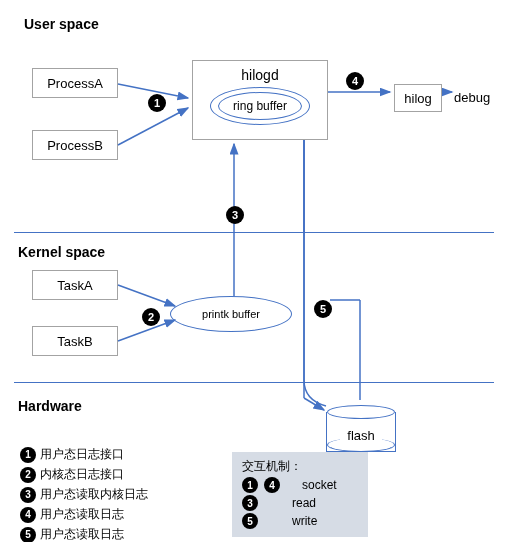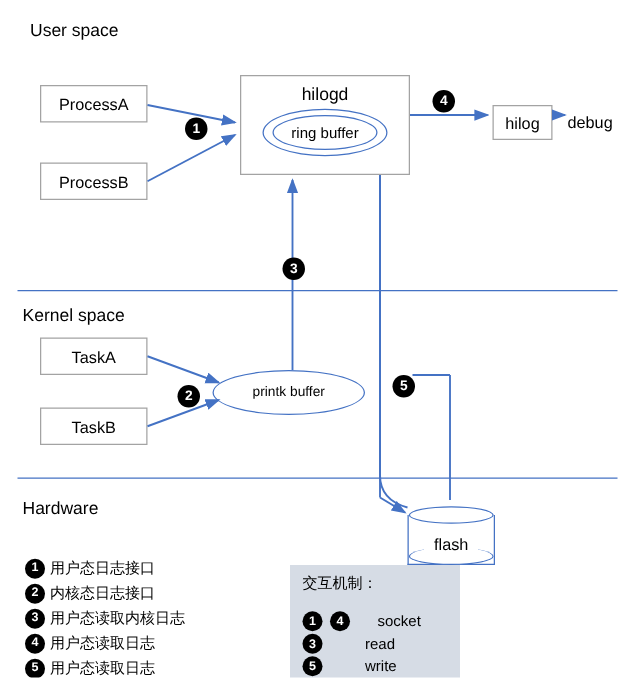--- a/index.html
+++ b/index.html
@@ -1,17 +1,17 @@
 <!DOCTYPE html>
 <html><head>
 <meta charset="utf-8">
 <style>
 *{box-sizing:border-box;margin:0;padding:0}
 body{font-family:Arial,sans-serif;font-size:13px;background:#fff;width:508px;height:542px;position:relative}
-.section-title{font-weight:normal;font-size:14px;position:absolute}
+.section-title{font-weight:bold;font-size:14px;position:absolute}
 .box{border:1px solid #a3a3a3;background:#fff;text-align:center;position:absolute;display:flex;align-items:center;justify-content:center;font-size:13px}
 .ellipse{border:1px solid #4472c4;border-radius:50%;position:absolute;display:flex;align-items:center;justify-content:center;font-size:11px;background:#fff}
 .ring-outer{border:1px solid #4472c4;border-radius:50%;position:absolute}
 .cylinder{position:absolute;border:1px solid #4472c4;border-top:none;background:#fff}
 .cyl-top{position:absolute;width:100%;height:14px;border:1px solid #4472c4;border-radius:50%;top:-7px;background:#fff}
 .cyl-bot{position:absolute;width:100%;height:14px;border:1px solid #4472c4;border-radius:50%;bottom:-1px;background:#fff;border-top:none}
 .num-circle{width:18px;height:18px;border-radius:50%;background:#000;color:#fff;font-size:11px;font-weight:bold;display:inline-flex;align-items:center;justify-content:center;position:absolute}
 .divider{position:absolute;border-top:1px solid #4472c4;width:480px;left:14px}
 .legend-box{position:absolute;background:#d6dce5;padding:6px 10px;font-size:12px}
 .leg-row{display:flex;align-items:center;gap:6px;margin:2px 0}
@@ -84,21 +84,21 @@
 
 <div class="notes" style="left:20px;top:444px">
   <div><span class="leg-circle">1</span><span>用户态日志接口</span></div>
   <div><span class="leg-circle">2</span><span>内核态日志接口</span></div>
   <div><span class="leg-circle">3</span><span>用户态读取内核日志</span></div>
   <div><span class="leg-circle">4</span><span>用户态读取日志</span></div>
   <div><span class="leg-circle">5</span><span>用户态读取日志</span></div>
 </div>
 
 <div class="legend-box" style="left:232px;top:452px;width:136px">
-  <div style="margin-bottom:14px">交互机制：</div>
+  <div style="margin-bottom:2px">交互机制：</div>
   <div class="leg-row">
     <span class="leg-circle">1</span>
     <span class="leg-circle">4</span>
     <span style="margin-left:16px">socket</span>
   </div>
   <div class="leg-row">
     <span class="leg-circle">3</span>
     <span style="margin-left:28px">read</span>
   </div>
   <div class="leg-row">

